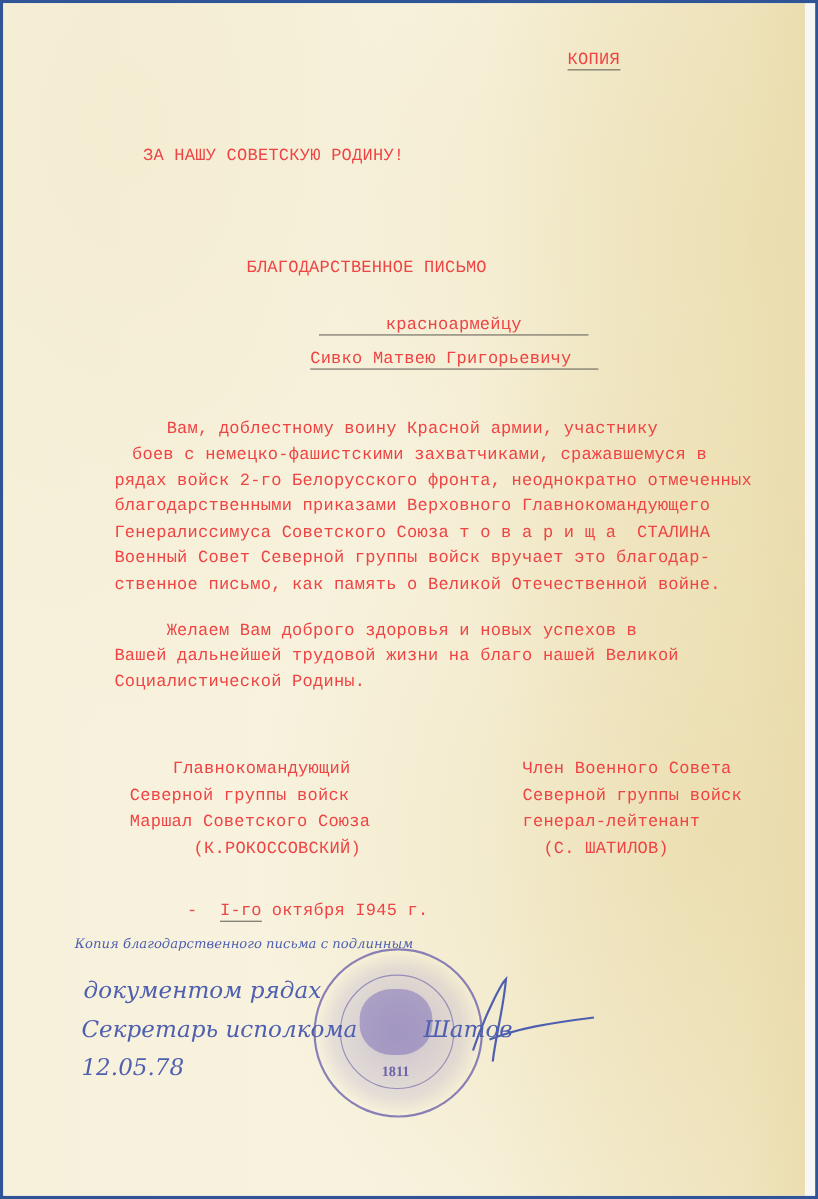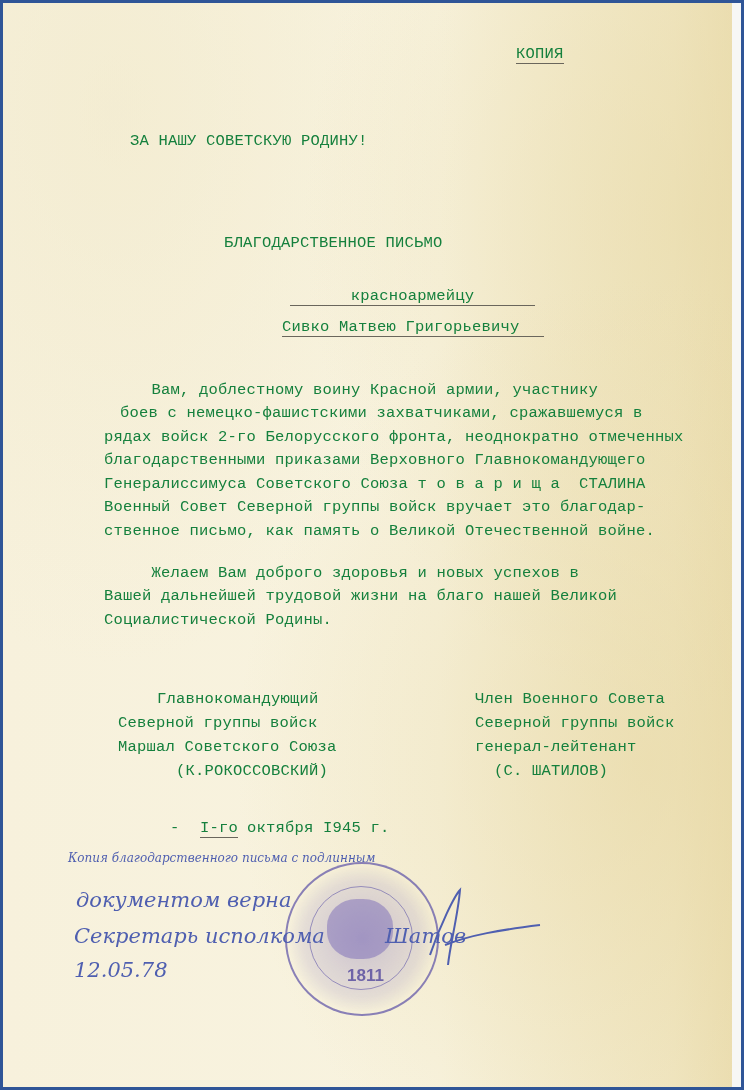--- a/index.html
+++ b/index.html
@@ -12,43 +12,43 @@
     position: absolute; left: 3px; top: 3px; right: 12px; bottom: 3px;
     background:
       radial-gradient(ellipse at 88% 70%, rgba(230,214,160,0.55), rgba(0,0,0,0) 45%),
       radial-gradient(ellipse at 95% 20%, rgba(232,218,168,0.6), rgba(0,0,0,0) 40%),
       radial-gradient(ellipse at 15% 10%, rgba(240,232,200,0.5), rgba(0,0,0,0) 40%),
       linear-gradient(90deg, #f7f1dc 0%, #f8f3df 60%, #f1e7c4 92%, #ecdfb4 100%);
   }
   .strip { position: absolute; top: 3px; bottom: 3px; right: 3px; width: 9px; background: #f7f7f5; }
   .tw {
     position: absolute; font-family: "Liberation Mono", "DejaVu Sans Mono", monospace;
-    color: #15803d; font-size: 15.5px; letter-spacing: 0.2px; white-space: pre; line-height: 1;
+    color: #ef4444; font-size: 15.5px; letter-spacing: 0.2px; white-space: pre; line-height: 1;
   }
   .u { border-bottom: 1.5px solid #6a665c; }
   .hand {
     position: absolute; font-family: "DejaVu Serif", serif; font-style: italic;
     color: #4f5fb0; font-size: 21px; white-space: pre; line-height: 1;
   }
   .stamp {
     position: absolute; left: 285px; top: 862px; width: 150px; height: 150px;
     border-radius: 50%; border: 2px solid rgba(100,90,170,0.75);
     background: radial-gradient(circle, rgba(125,110,190,0.35) 0%, rgba(125,110,190,0.15) 55%, rgba(0,0,0,0) 70%);
   }
   .stamp-inner {
     position: absolute; left: 22px; top: 22px; width: 102px; height: 102px; border-radius: 50%;
     border: 1.5px solid rgba(100,90,170,0.6);
   }
   .stamp-emblem {
     position: absolute; left: 40px; top: 35px; width: 66px; height: 60px; border-radius: 45%;
     background: rgba(110,95,180,0.45);
   }
   .stamp-text {
-    position: absolute; font-family: Liberation Sans, sans-serif; color: rgba(90,80,160,0.85);
-    font-size: 17px; font-weight: bold; white-space: pre;
+    position: absolute; font-family: Liberation Serif, serif; color: rgba(90,80,160,0.85);
+    font-size: 13px; font-weight: bold; white-space: pre;
   }
 </style>
 </head>
 <body>
 
 <div class="frame"></div>
 <div class="paper"></div>
 <div class="strip"></div>
 
 <span class="tw u" style="left:516px;top:47px;">КОПИЯ</span>
@@ -98,19 +98,19 @@
 </div>
 
 <div class="stamp">
   <div class="stamp-inner"></div>
   <div class="stamp-emblem"></div>
   <span class="stamp-text" style="left:60px;top:102px;">1811</span>
 </div>
 
 <div>
   <span class="hand" style="left:68px;top:852px;font-size:12px;">Копия благодарственного письма с подлинным</span>
-  <span class="hand" style="left:76px;top:890px;">документом верна</span>
+  <span class="hand" style="left:76px;top:890px;">документом рядах</span>
   <span class="hand" style="left:74px;top:926px;">Секретарь исполкома         Шатов</span>
   <span class="hand" style="left:74px;top:960px;">12.05.78</span>
   <svg style="position:absolute;left:400px;top:885px;" width="150" height="90">
     <path d="M30 70 C 40 40, 55 10, 60 5 C 58 30, 50 60, 48 80 M 45 60 C 70 50, 100 45, 140 40" stroke="#4f5fb0" stroke-width="2" fill="none"></path>
   </svg>
 </div>
 
 </body></html>

